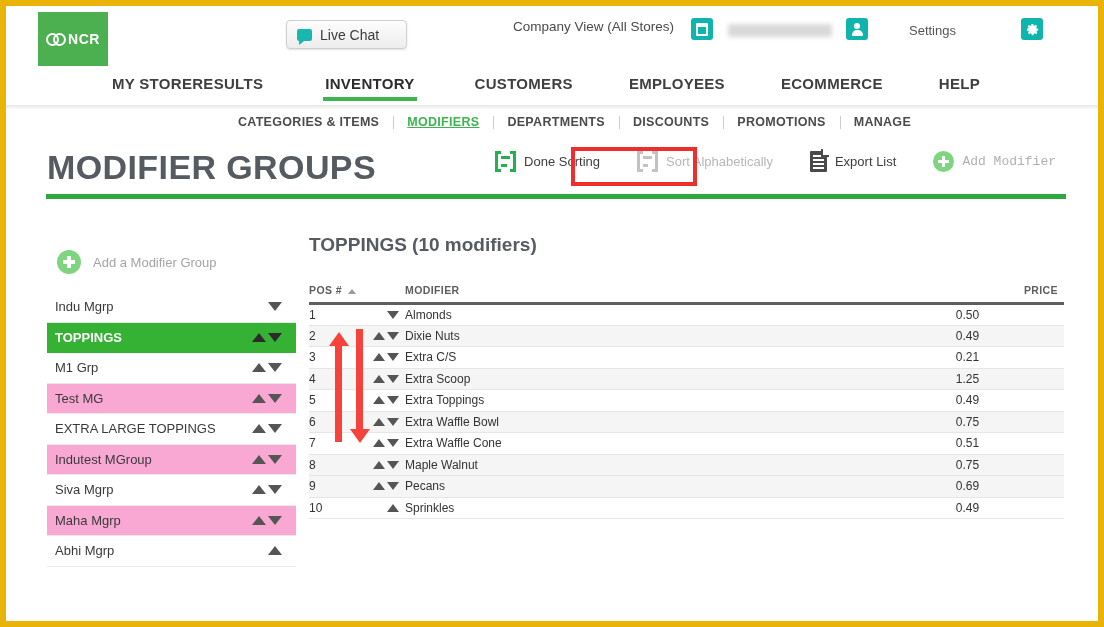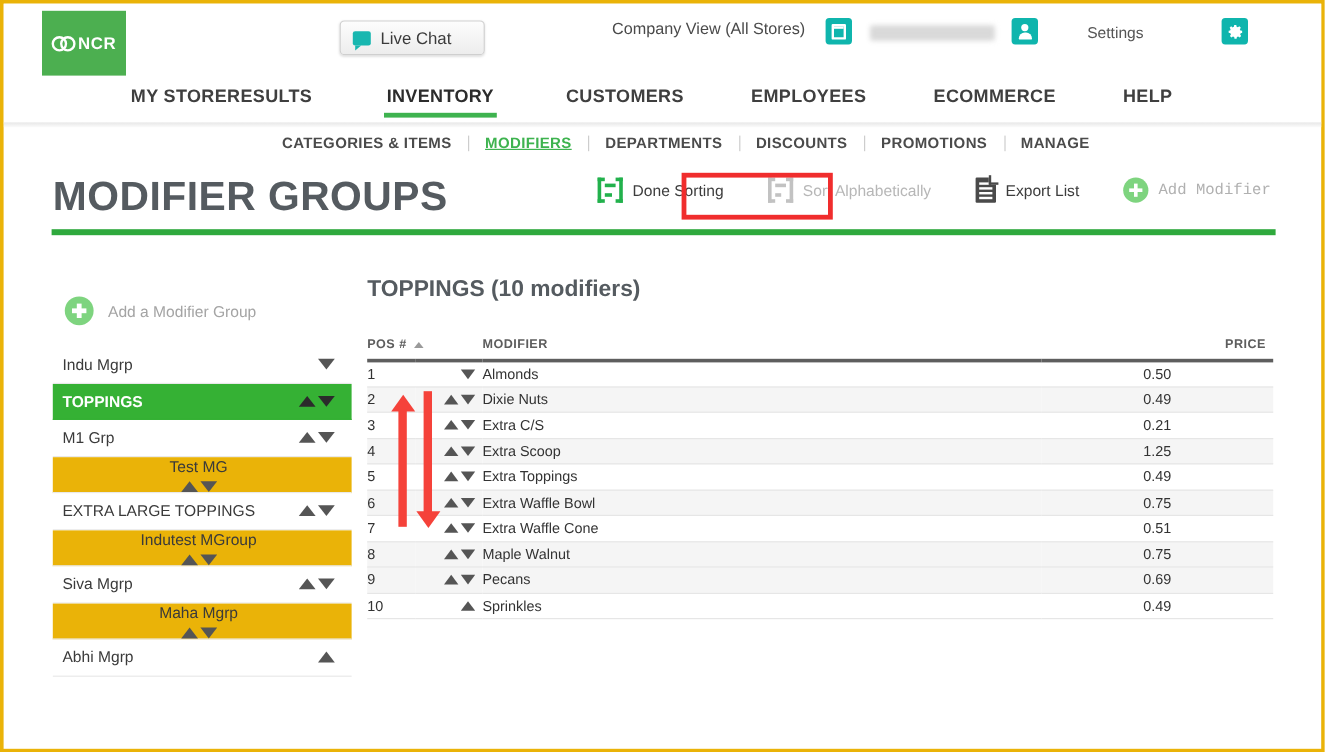--- a/index.html
+++ b/index.html
@@ -5,21 +5,21 @@
   * { box-sizing: border-box; margin: 0; padding: 0; }
   html, body {
     width: 1104px; height: 627px;
     font-family: "Liberation Sans", sans-serif;
     background: #ffffff;
     overflow: hidden;
   }
   #frame {
     position: relative;
     width: 1104px; height: 627px;
-    border: 3px solid #eab308;
+    border: 6px solid #eab308;
     background: #fff;
     overflow: hidden;
   }
 
   
   #topbar {
     position: absolute; left: 0; top: 0; width: 1100px; height: 62px;
     background: #fff;
   }
   #ncr-logo {
@@ -226,21 +226,21 @@
   #add-group .lbl { font-size: 13px; color: #a4a4a4; }
 
   .grp-row {
     height: 30.5px;
     display: flex; align-items: center; justify-content: space-between;
     padding: 0 14px 0 8px;
     font-size: 13px; color: #3a3a3a;
     border-bottom: 1px solid #e9e9e9;
     background: #fff; cursor: pointer;
   }
-  .grp-row.alt { background: #eab308; flex-direction: column; }
+  .grp-row.alt { background: #f9a8d4; }
   .grp-row.selected {
     background: #35b134; color: #fff; font-weight: bold;
     border-bottom: 1px solid #35b134;
   }
   .arrows { display: flex; gap: 2px; align-items: center; }
   .tri {
     width: 0; height: 0; cursor: pointer;
     border-left: 7px solid transparent; border-right: 7px solid transparent;
   }
   .tri.up { border-bottom: 9px solid #555; }

